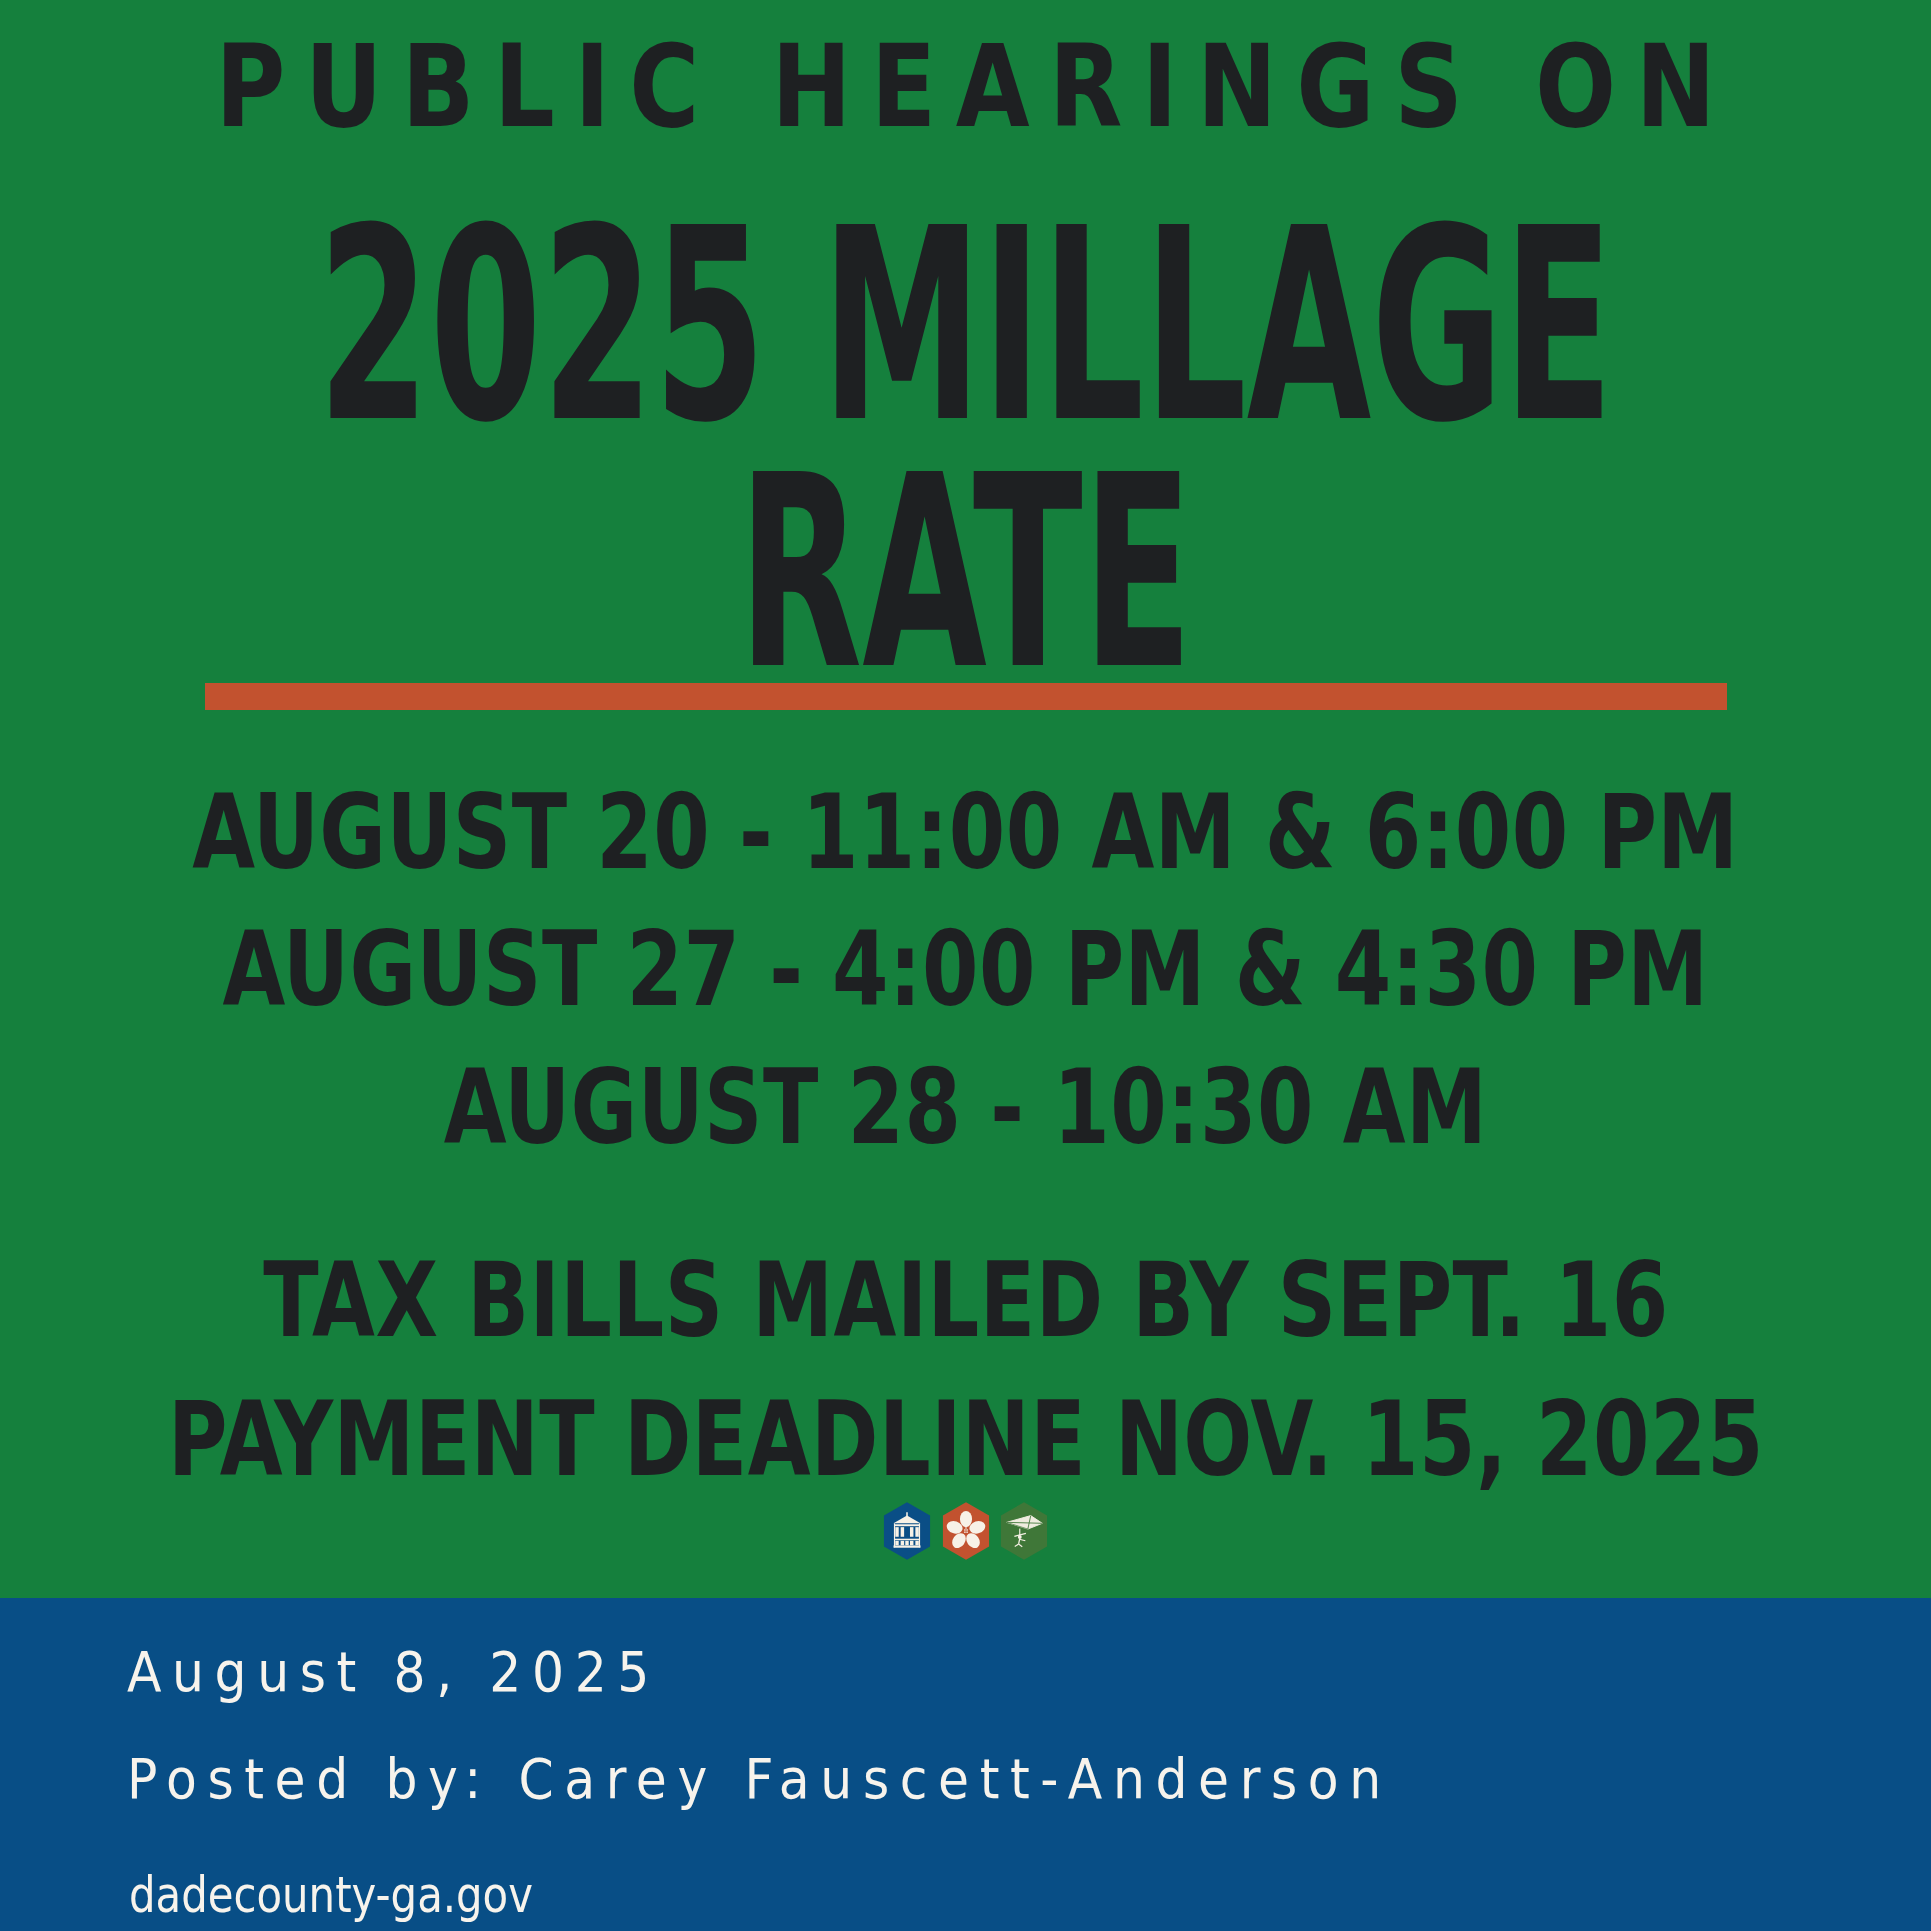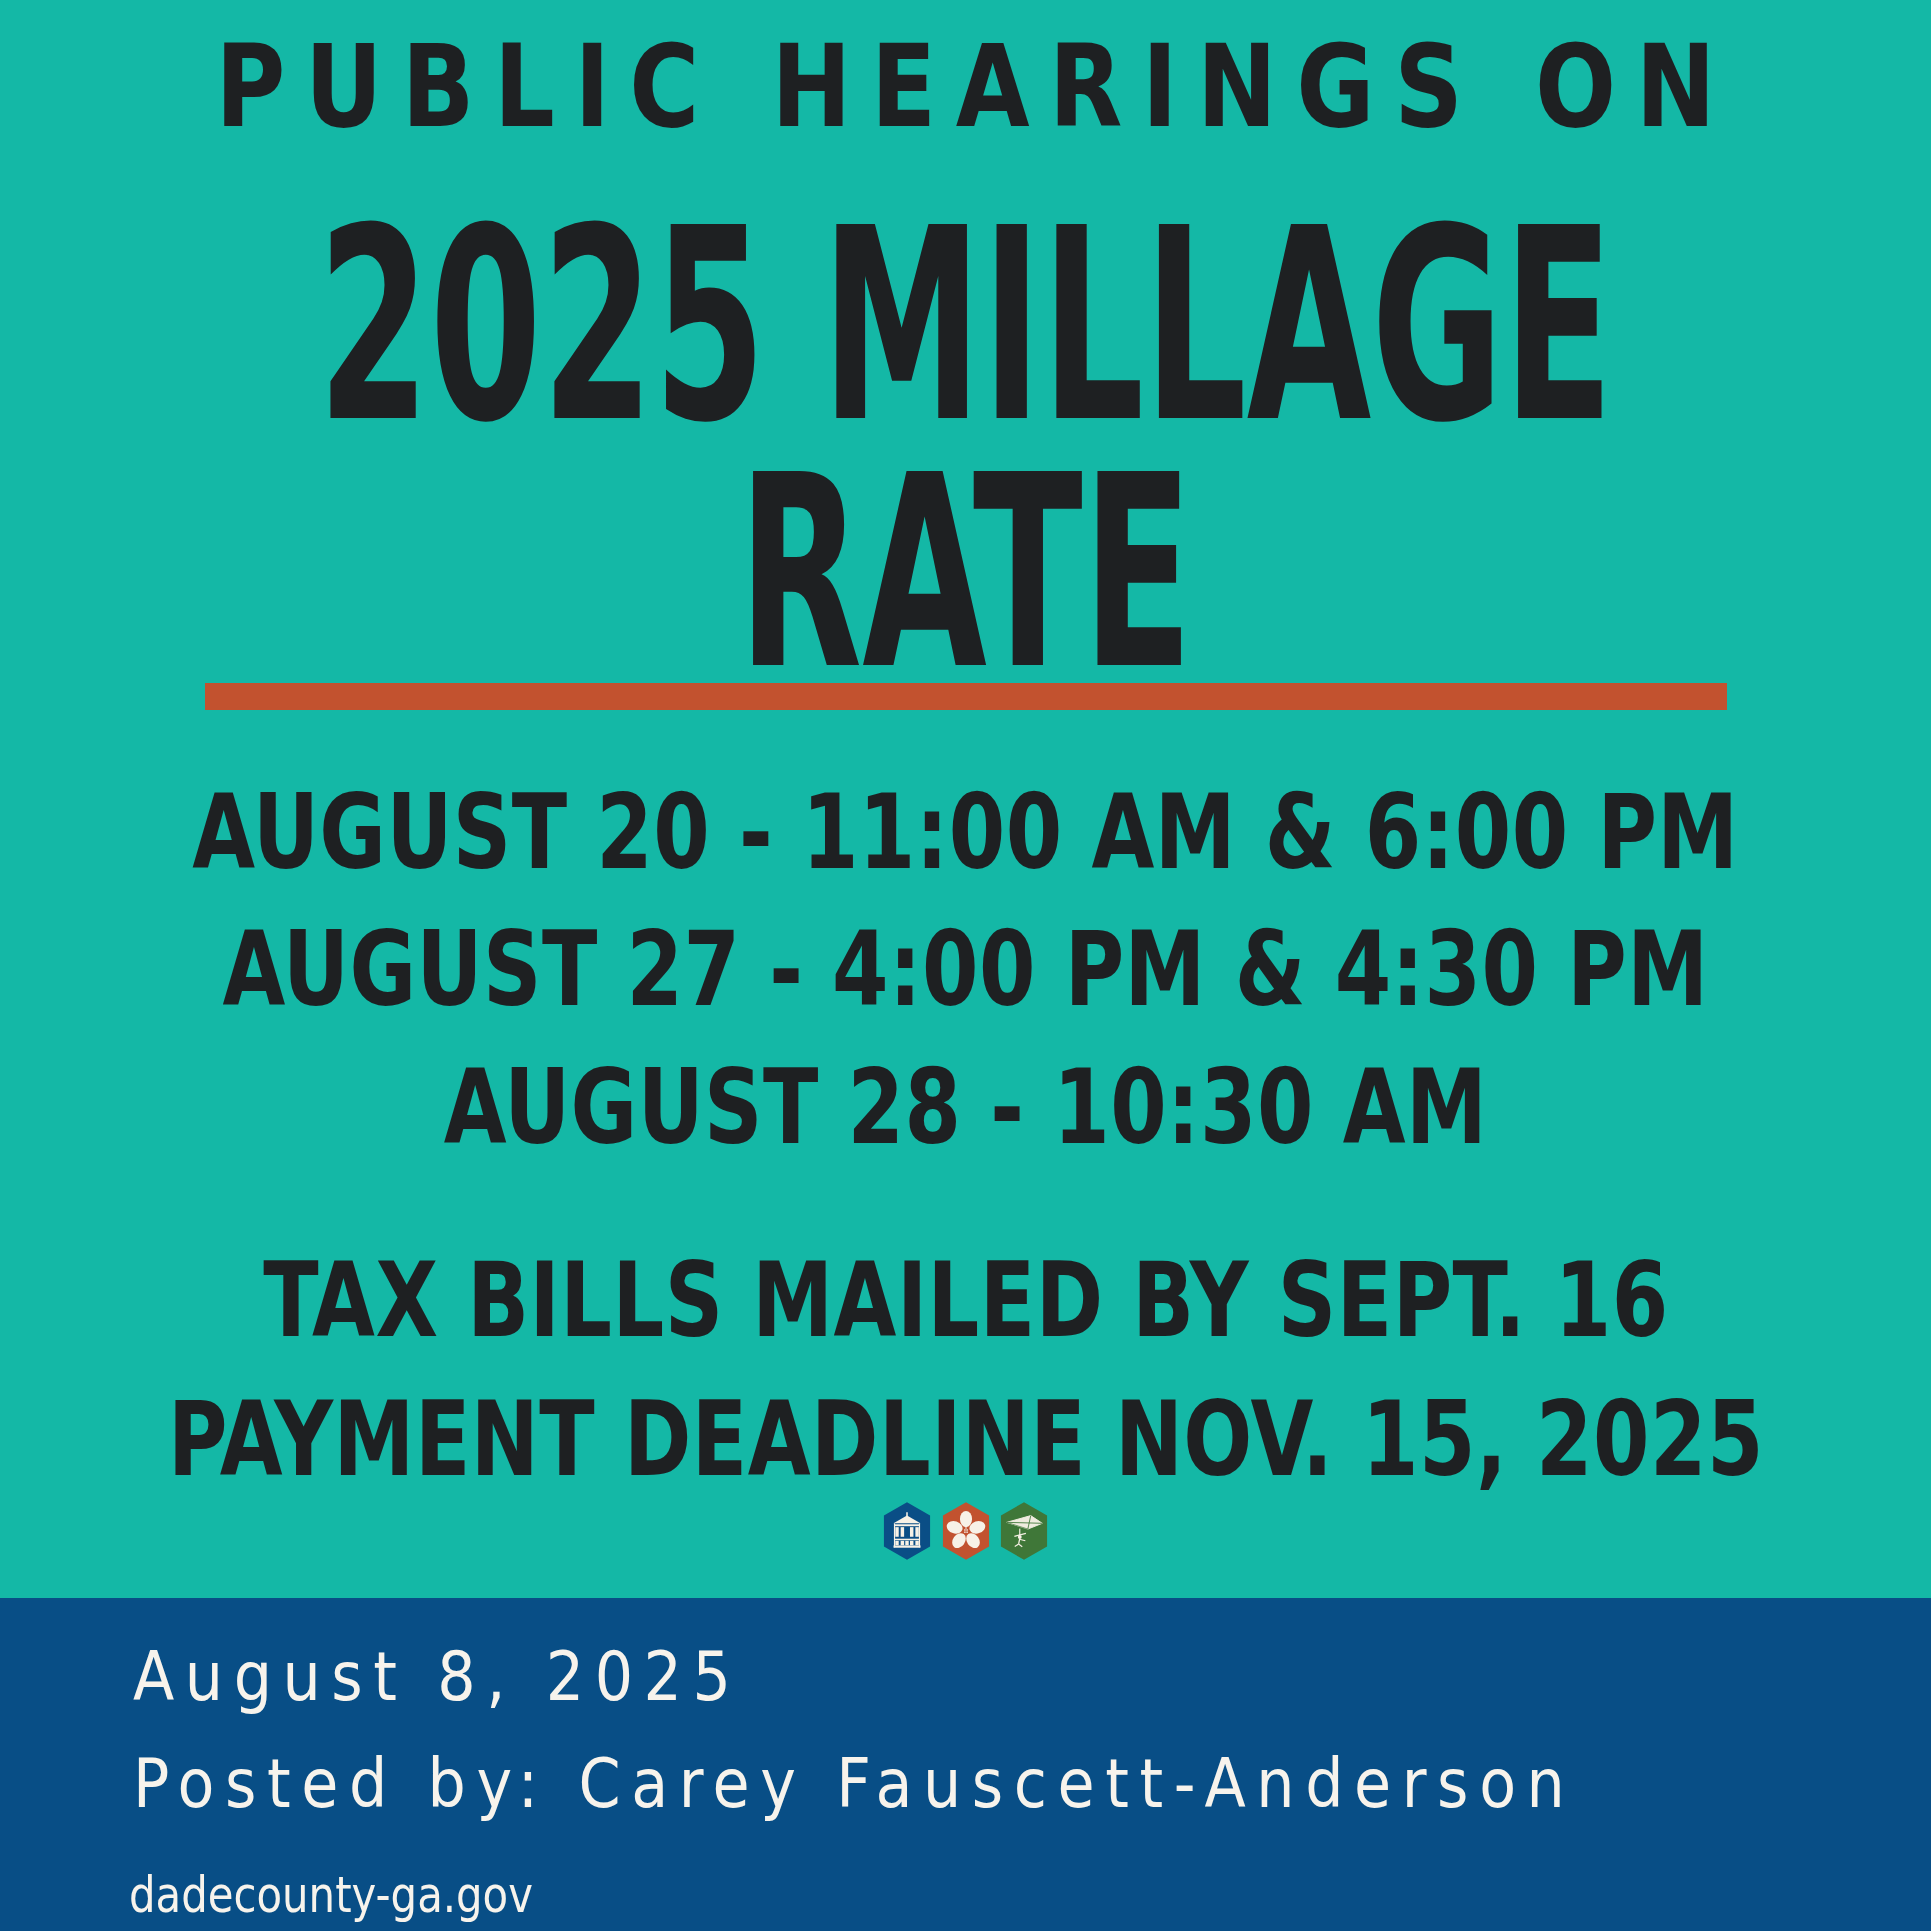--- a/index.html
+++ b/index.html
@@ -133,25 +133,25 @@
     position: absolute;
     left: 0;
     top: 1598px;
     width: 1931px;
     height: 333px;
     background: #084e86;
   }
   .footer-date,
   .footer-poster {
     position: absolute;
-    left: 133px;
+    left: 127px;
     color: #f7f3ec;
     font-family: "DejaVu Sans Condensed", "Liberation Sans Narrow", "Liberation Sans", sans-serif;
     font-weight: normal;
-    font-size: 67px;
+    font-size: 56px;
     line-height: 1;
     letter-spacing: 10.6px;
     white-space: nowrap;
   }
   .footer-date  { top: 46px; }
   .footer-poster{ top: 153px; }
   .footer-url {
     position: absolute;
     left: 129px;
     top: 272px;
@@ -162,21 +162,21 @@
     line-height: 1;
     letter-spacing: 0px;
     transform: scaleX(0.93);
     transform-origin: 0 50%;
     white-space: nowrap;
   }
 </style>
 </head>
 <body style="background: rgb(250, 241, 230);">
 
-<div id="poster" style="background: #14b8a6; padding-left: 30px;">
+<div id="poster" style="background: #15803d; padding-left: 30px;">
 
   <div class="eyebrow" style="color: rgb(30, 32, 34);">PUBLIC HEARINGS ON</div>
 
   <div class="display-title" style="color: rgb(30, 32, 34);">
     <span class="tl-line">2025 MILLAGE</span>
     <span class="tl-line">RATE</span>
   </div>
 
   <div class="divider" style="background: rgb(194, 82, 47);"></div>
 

